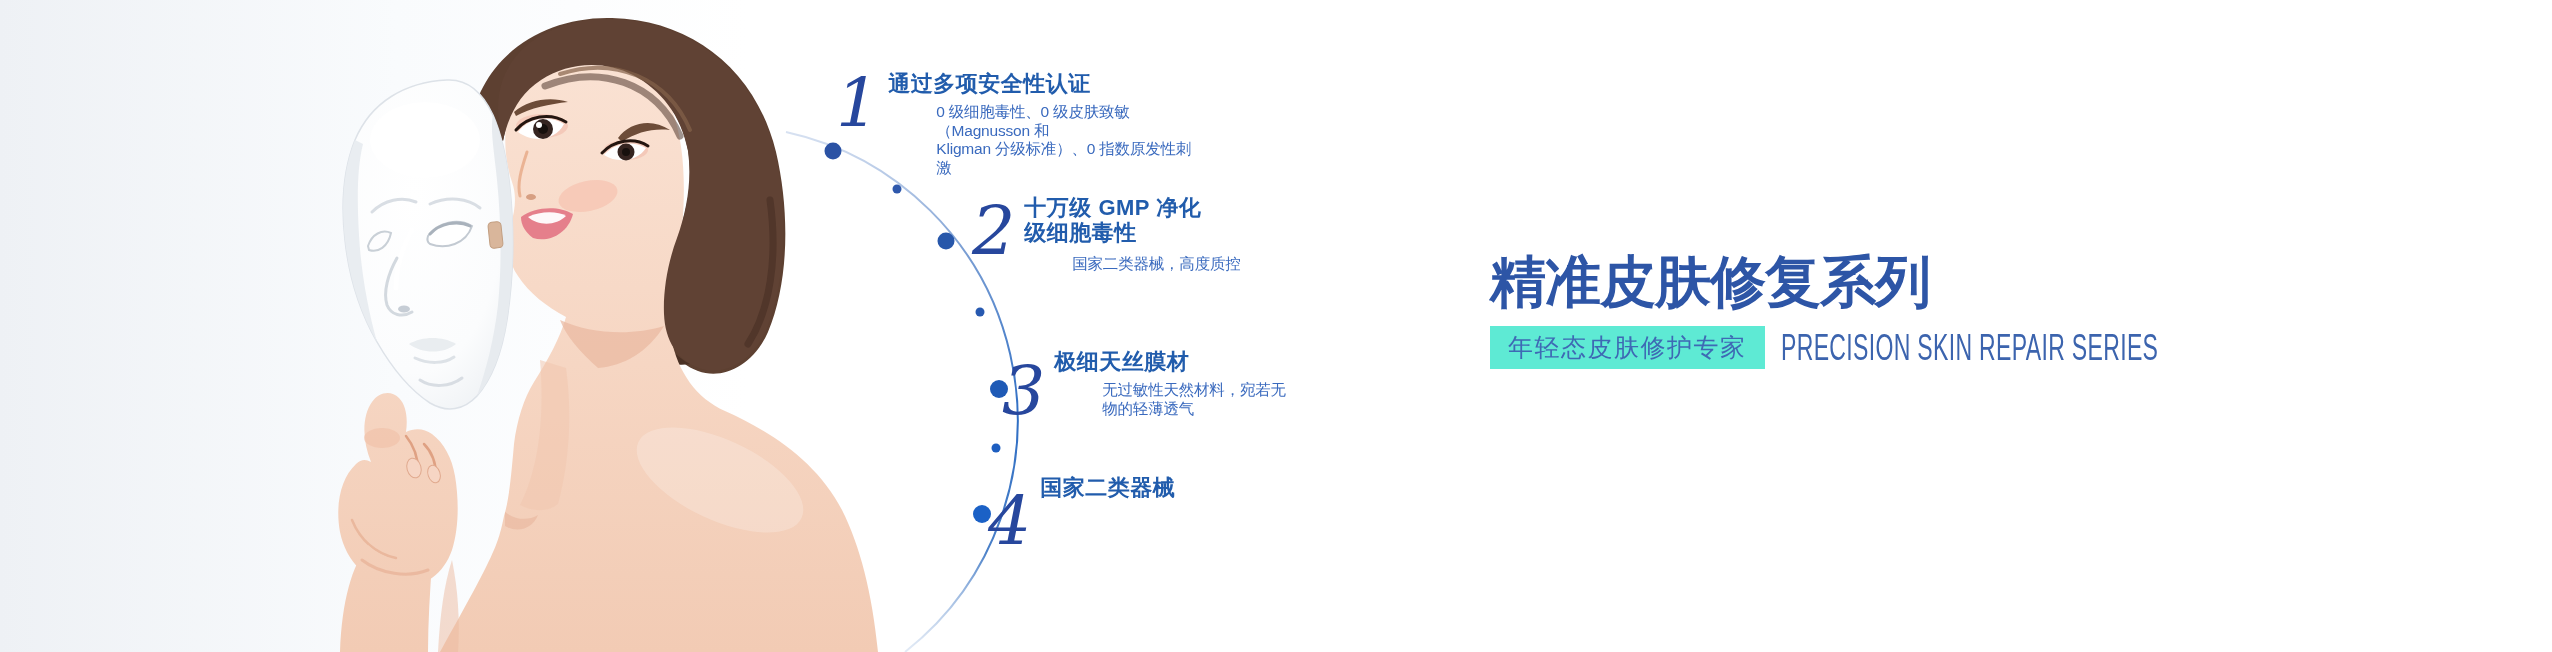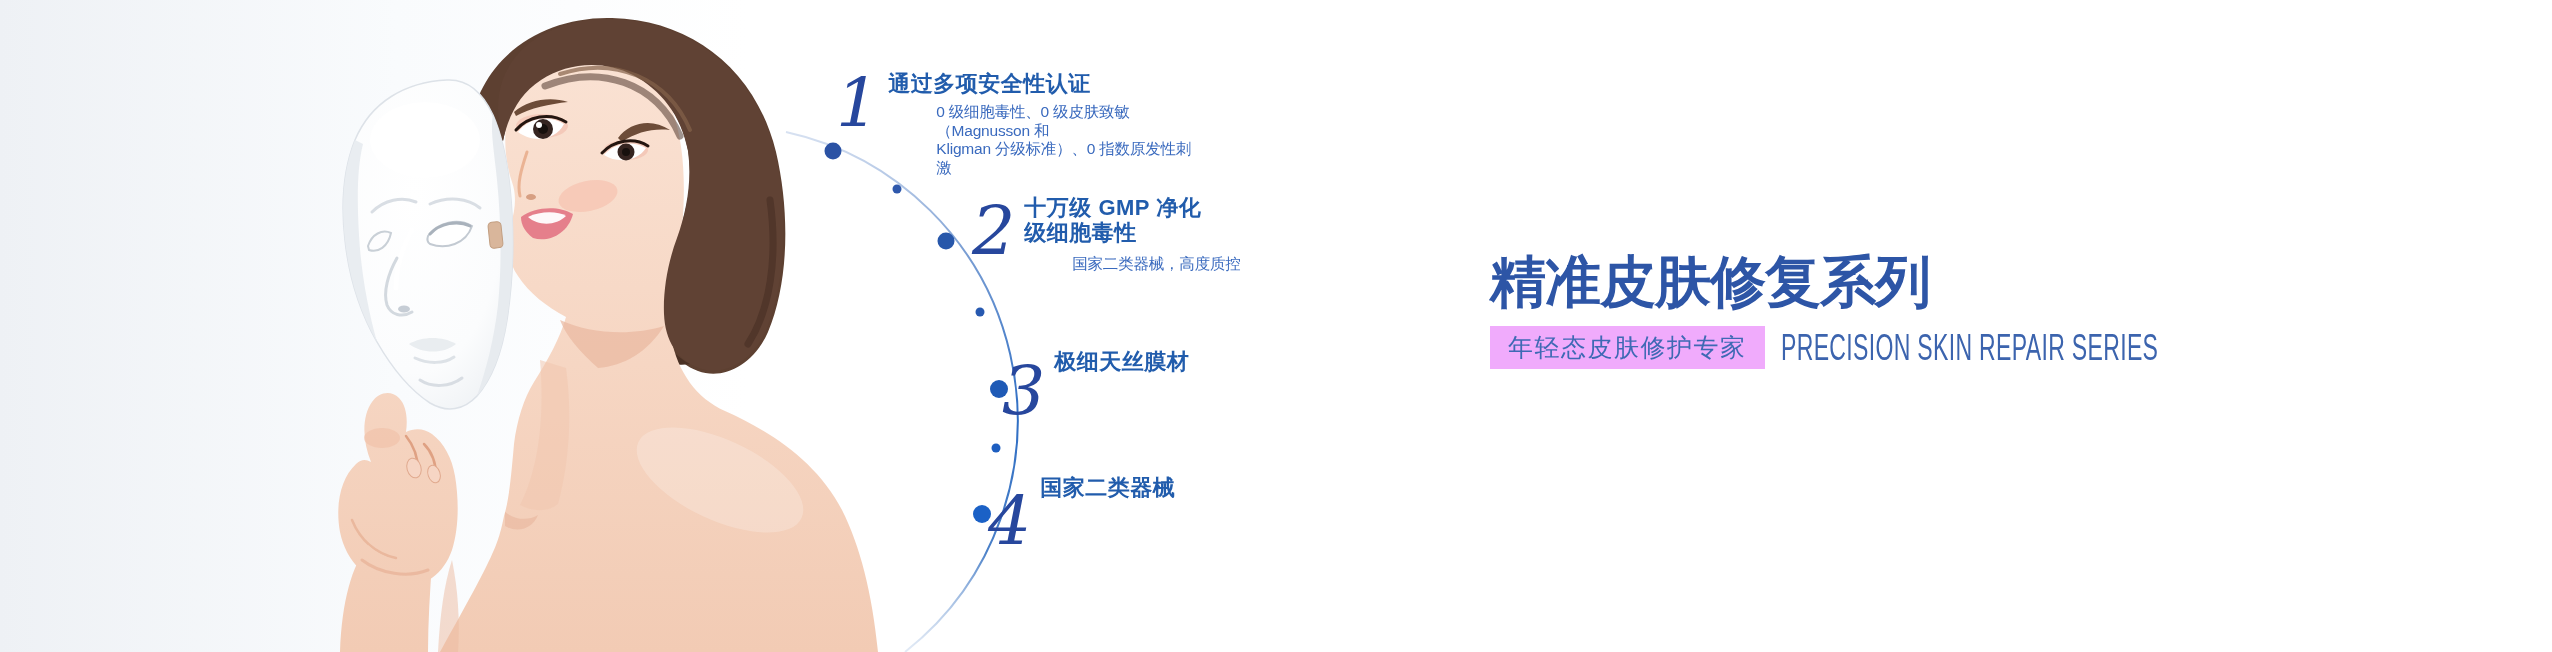--- a/index.html
+++ b/index.html
@@ -30,21 +30,21 @@
   .f4{left:988px;top:476px;} .f4 .num{margin-top:16px;}
 
   
   .brand{position:absolute;left:1490px;top:254px;}
   .title{
     font-size:56px;font-weight:800;color:#2d55a6;line-height:1;
     letter-spacing:-1px;white-space:nowrap;
   }
   .subrow{display:flex;align-items:center;margin-top:16px;}
   .badge{
-    background:#f0abfc;color:#3e69b4;font-size:25px;font-weight:400;
+    background:#5eead4;color:#3e69b4;font-size:25px;font-weight:400;
     padding:5px 18px;letter-spacing:1.5px;white-space:nowrap;
   }
   .en{
     color:#3c64ae;font-size:36px;font-weight:400;margin-left:16px;
     white-space:nowrap;transform:scaleX(.64);transform-origin:left center;
     letter-spacing:.5px;
   }
 </style>
 </head>
 <body>
@@ -181,20 +181,22 @@
       <div class="fhead">十万级 GMP 净化
 级细胞毒性</div>
       <div class="fdesc">国家二类器械，高度质控</div>
     </div>
   </div>
 
   <div class="feature f3">
     <div class="num">3</div>
     <div class="ftxt">
       <div class="fhead">极细天丝膜材</div>
+      <div class="fdesc">无过敏性天然材料，宛若无
+物的轻薄透气</div>
     </div>
   </div>
 
   <div class="feature f4">
     <div class="num">4</div>
     <div class="ftxt">
       <div class="fhead">国家二类器械</div>
     </div>
   </div>
 

